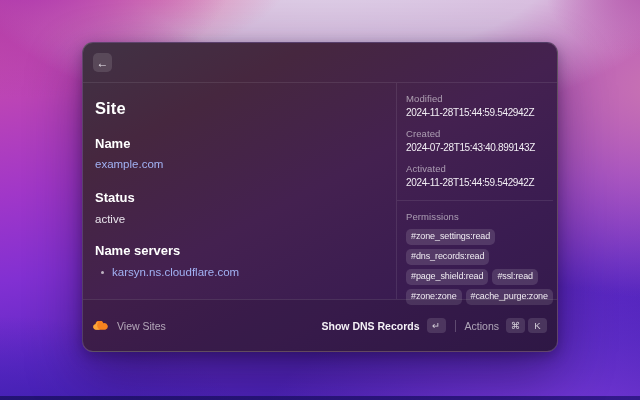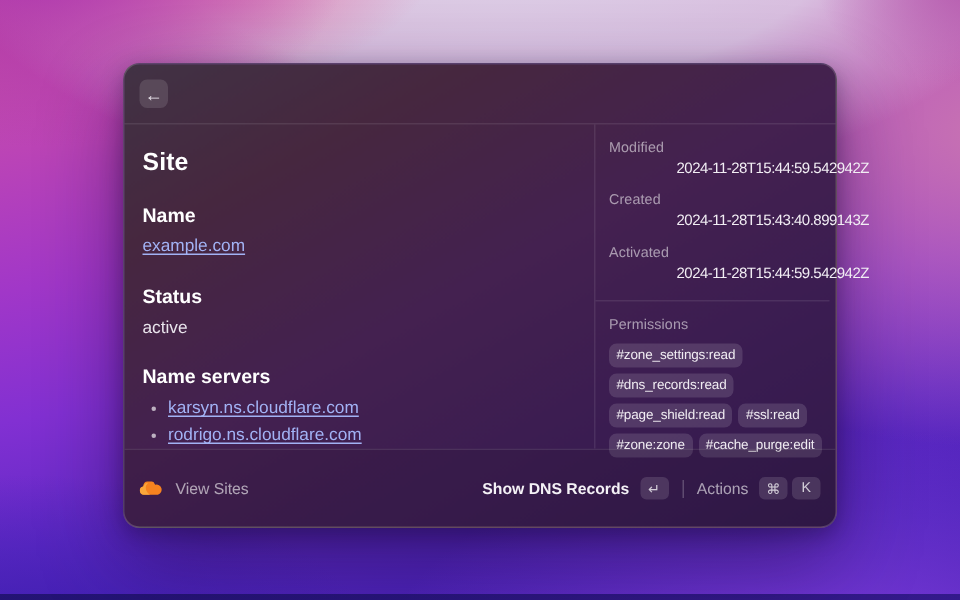--- a/index.html
+++ b/index.html
@@ -27,35 +27,35 @@
   .win-header{height:39px;flex:0 0 39px;display:flex;align-items:center;
     padding:0 10px;border-bottom:1px solid rgba(255,255,255,.09);}
   .back-btn{width:19px;height:19px;border-radius:5px;background:rgba(255,255,255,.12);
     display:flex;align-items:center;justify-content:center;cursor:default;
     color:#ece7ee;font-size:12px;line-height:1;}
   .win-body{flex:1;display:flex;min-height:0;}
   
   .main{flex:1;padding:9px 14px 0 12px;min-width:0;}
   .title{font-size:16.5px;font-weight:700;margin:7px 0 0;letter-spacing:.1px;}
   .h2{font-size:13px;font-weight:700;margin-top:18px;}
-  .link{color:#a2b2f4;font-size:11.5px;text-decoration:underline;
+  .link{color:#a2b2f4;font-size:11.5px;
     text-underline-offset:2px;cursor:pointer;}
   .plain-value{font-size:11.5px;color:#e9e4ec;margin-top:8px;}
   .name-link{display:inline-block;margin-top:7px;}
   .ns-list{margin-top:8px;}
   .ns-item{display:flex;align-items:center;margin:0 0 6px 6px;}
   .bullet{width:3px;height:3px;border-radius:50%;background:rgba(255,255,255,.65);
     margin-right:8px;flex:0 0 3px;}
   
   .meta{width:161px;flex:0 0 161px;box-sizing:border-box;
     border-left:1px solid rgba(255,255,255,.09);
     padding:10px 4px 0 9px;}
   .meta-label{font-size:9.5px;color:rgba(255,255,255,.55);letter-spacing:.1px;}
   .meta-value{font-size:10px;color:#f2eef4;margin-top:3px;letter-spacing:-.35px;
-    white-space:nowrap;margin-left:45px;}
+    white-space:nowrap;}
   .meta-field{margin-bottom:10px;}
   .meta-divider{height:1px;background:rgba(255,255,255,.09);margin:12px 0 10px -9px;}
   .tag-rows{margin-top:7px;}
   .tag-row{display:flex;gap:4px;margin-bottom:4px;white-space:nowrap;}
   .tag{background:rgba(255,255,255,.13);border-radius:5px;padding:3px 5px;
     font-size:9px;letter-spacing:-.1px;color:#f0ecf2;line-height:1.1;}
   
   .footer{height:25px;flex:0 0 25px;border-top:1px solid rgba(255,255,255,.10);
     display:flex;align-items:center;justify-content:space-between;
     padding:13px 10px;background:rgba(16,8,24,.10);
@@ -96,35 +96,31 @@
 
       <div class="h2">Status</div>
       <div class="plain-value">active</div>
 
       <div class="h2">Name servers</div>
       <div class="ns-list">
         <div class="ns-item">
           <span class="bullet"></span>
           <span class="link">karsyn.ns.cloudflare.com</span>
         </div>
-        <div class="ns-item">
-          <span class="bullet"></span>
-          <span class="link">rodrigo.ns.cloudflare.com</span>
-        </div>
       </div>
     </div>
 
     <div class="meta">
       <div class="meta-field">
         <div class="meta-label">Modified</div>
         <div class="meta-value">2024-11-28T15:44:59.542942Z</div>
       </div>
       <div class="meta-field">
         <div class="meta-label">Created</div>
-        <div class="meta-value">2024-11-28T15:43:40.899143Z</div>
+        <div class="meta-value">2024-07-28T15:43:40.899143Z</div>
       </div>
       <div class="meta-field">
         <div class="meta-label">Activated</div>
         <div class="meta-value">2024-11-28T15:44:59.542942Z</div>
       </div>
 
       <div class="meta-divider"></div>
 
       <div class="meta-label">Permissions</div>
       <div class="tag-rows">
@@ -133,21 +129,21 @@
         </div>
         <div class="tag-row">
           <span class="tag">#dns_records:read</span>
         </div>
         <div class="tag-row">
           <span class="tag">#page_shield:read</span>
           <span class="tag">#ssl:read</span>
         </div>
         <div class="tag-row">
           <span class="tag">#zone:zone</span>
-          <span class="tag">#cache_purge:edit</span>
+          <span class="tag">#cache_purge:zone</span>
         </div>
       </div>
     </div>
 
   </div>
 
   <div class="footer">
     <div class="footer-left">
       <svg width="16" height="9" viewBox="0 0 32 18">
         <path fill="#f6821f" d="M24.5 17.5H6a5.5 5.5 0 0 1-1.1-10.9A8.2 8.2 0 0 1 20.8 4.3a6.7 6.7 0 0 1 3.7 13.2z"></path>

